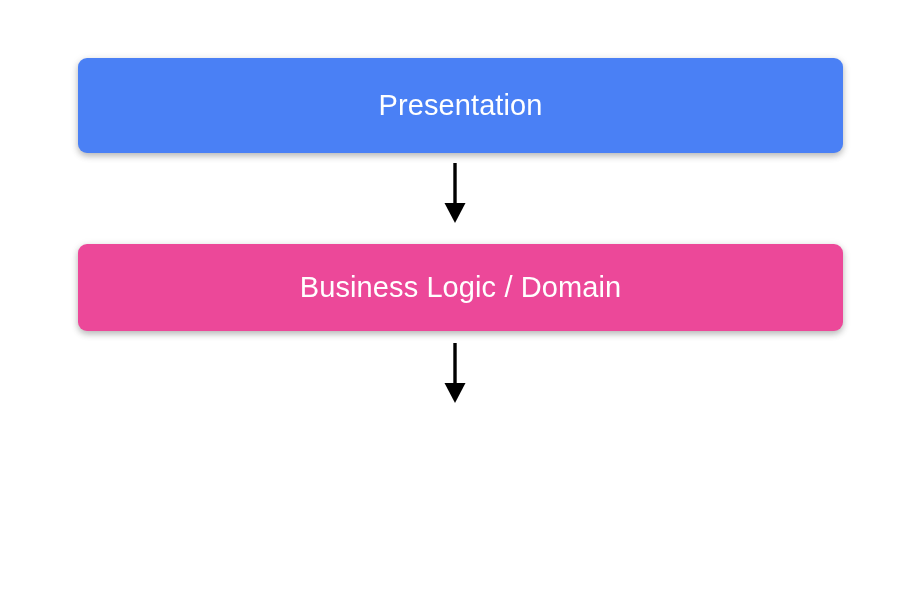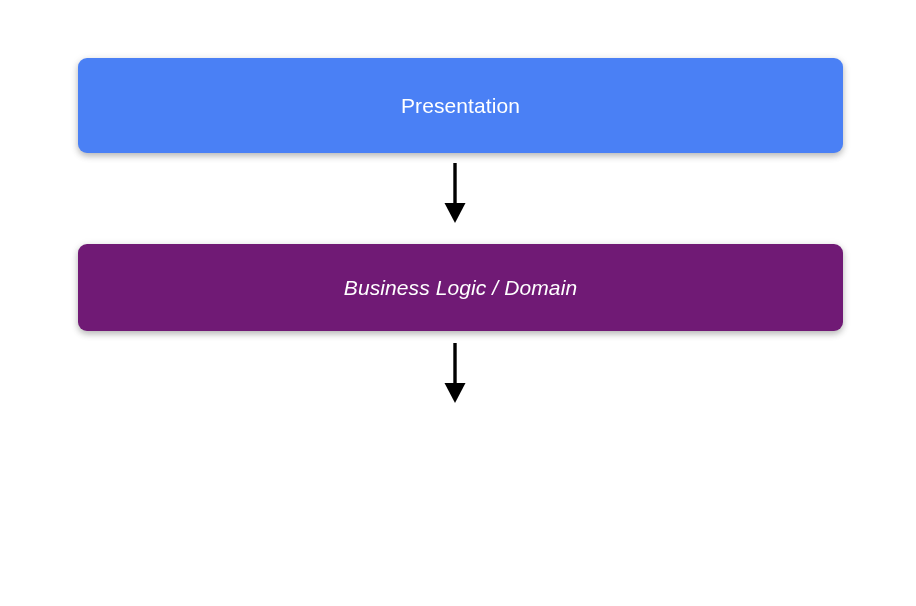--- a/index.html
+++ b/index.html
@@ -22,21 +22,21 @@
     position: absolute;
     border-radius: 9px;
     box-shadow: 0 3px 6px rgba(0, 0, 0, 0.22), 0 2px 10px rgba(0, 0, 0, 0.10);
     display: flex;
     align-items: center;
     justify-content: center;
     box-sizing: border-box;
   }
   .layer-label {
     color: #ffffff;
-    font-size: 21px;
+    font-size: 29px;
     font-weight: 400;
     letter-spacing: 0.1px;
     line-height: 1;
     white-space: nowrap;
     text-align: center;
   }
   #layer-presentation {
     left: 78px;
     top: 58px;
     width: 765px;
@@ -75,21 +75,21 @@
 
   <div class="layer-box" id="layer-presentation" style="background:#4a80f5;">
     <span class="layer-label">Presentation</span>
   </div>
 
   <svg class="flow-arrow" id="arrow-presentation-to-business" viewBox="0 0 40 70" xmlns="http://www.w3.org/2000/svg">
     <line x1="20" y1="5" x2="20" y2="49" stroke="#000000" stroke-width="3.4"></line>
     <polygon points="20,65 9.5,45 30.5,45" fill="#000000"></polygon>
   </svg>
 
-  <div class="layer-box" id="layer-business" style="background:#701a75;font-style:italic;">
+  <div class="layer-box" id="layer-business" style="background:#ec4899;">
     <span class="layer-label">Business Logic / Domain</span>
   </div>
 
   <svg class="flow-arrow" id="arrow-business-to-data" viewBox="0 0 40 70" xmlns="http://www.w3.org/2000/svg">
     <line x1="20" y1="5" x2="20" y2="49" stroke="#000000" stroke-width="3.4"></line>
     <polygon points="20,65 9.5,45 30.5,45" fill="#000000"></polygon>
   </svg>
 
 
 </div>

